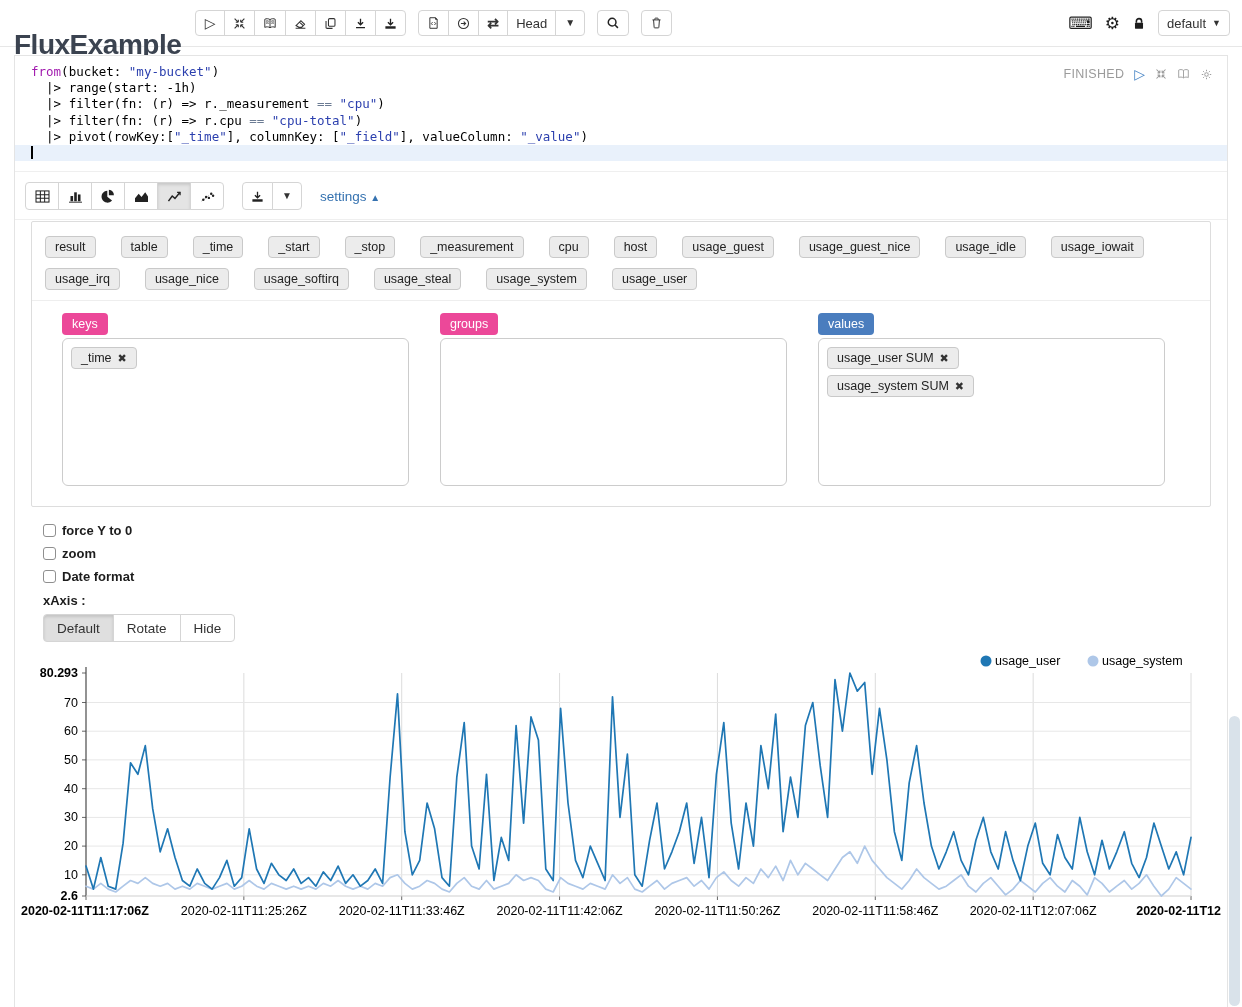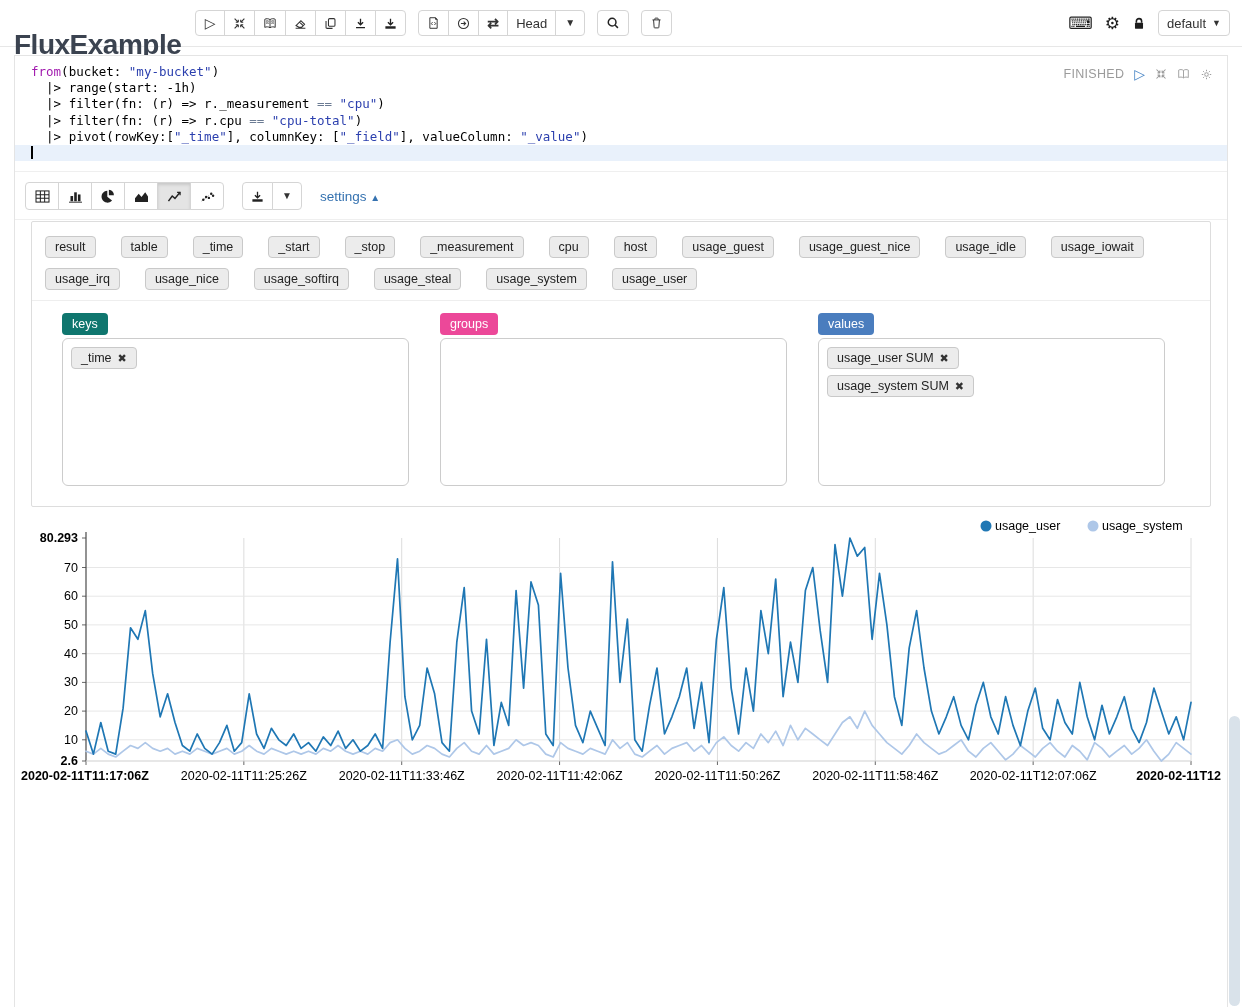--- a/index.html
+++ b/index.html
@@ -321,21 +321,21 @@
         </span>
         <span class="chip">
           <span>usage_system</span>
         </span>
         <span class="chip">
           <span>usage_user</span>
         </span>
       </div>
     <div class="cols">
       <div class="col">
-        <span class="badge" id="keys-badge" style="background: #0f766e;">keys</span>
+        <span class="badge" id="keys-badge" style="background: #ec4899;">keys</span>
         <div class="dropbox" id="keys-box">
             <span class="chip">
               <span>_time</span>
               <span class="x">✖</span>
             </span>
           </div>
       </div>
       <div class="col">
         <span class="badge" id="groups-badge" style="background: #ec4899; text-align: right;">groups</span>
         <div class="dropbox" id="groups-box"></div>
@@ -349,20 +349,40 @@
             </span>
             <span class="chip">
               <span>usage_system  SUM</span>
               <span class="x">✖</span>
             </span>
           </div>
       </div>
     </div>
   </div>
 
+  <div class="opts">
+    <div class="opt-row">
+        <span class="cbx"></span>
+        <span class="opt-label">force Y to 0</span>
+      </div>
+    <div class="opt-row">
+        <span class="cbx"></span>
+        <span class="opt-label">zoom</span>
+      </div>
+    <div class="opt-row">
+        <span class="cbx"></span>
+        <span class="opt-label">Date format</span>
+      </div>
+    <div class="xaxis-label">xAxis :</div>
+    <span class="btn-group xaxis-group">
+      <span class="btn active">Default</span>
+      <span class="btn">Rotate</span>
+      <span class="btn">Hide</span>
+    </span>
+  </div>
 
   <div class="chart-wrap" id="chart-wrap"><svg width="1208" height="278">
         <line x1="71" y1="250" x2="71" y2="254" stroke="#666" stroke-width="1"></line>
         <line x1="228.85714285714286" y1="27" x2="228.85714285714286" y2="250" stroke="#dcdcdc" stroke-width="1"></line>
         <line x1="228.85714285714286" y1="250" x2="228.85714285714286" y2="254" stroke="#666" stroke-width="1"></line>
         <line x1="386.7142857142857" y1="27" x2="386.7142857142857" y2="250" stroke="#dcdcdc" stroke-width="1"></line>
         <line x1="386.7142857142857" y1="250" x2="386.7142857142857" y2="254" stroke="#666" stroke-width="1"></line>
         <line x1="544.5714285714286" y1="27" x2="544.5714285714286" y2="250" stroke="#dcdcdc" stroke-width="1"></line>
         <line x1="544.5714285714286" y1="250" x2="544.5714285714286" y2="254" stroke="#666" stroke-width="1"></line>
         <line x1="702.4285714285714" y1="27" x2="702.4285714285714" y2="250" stroke="#dcdcdc" stroke-width="1"></line>

